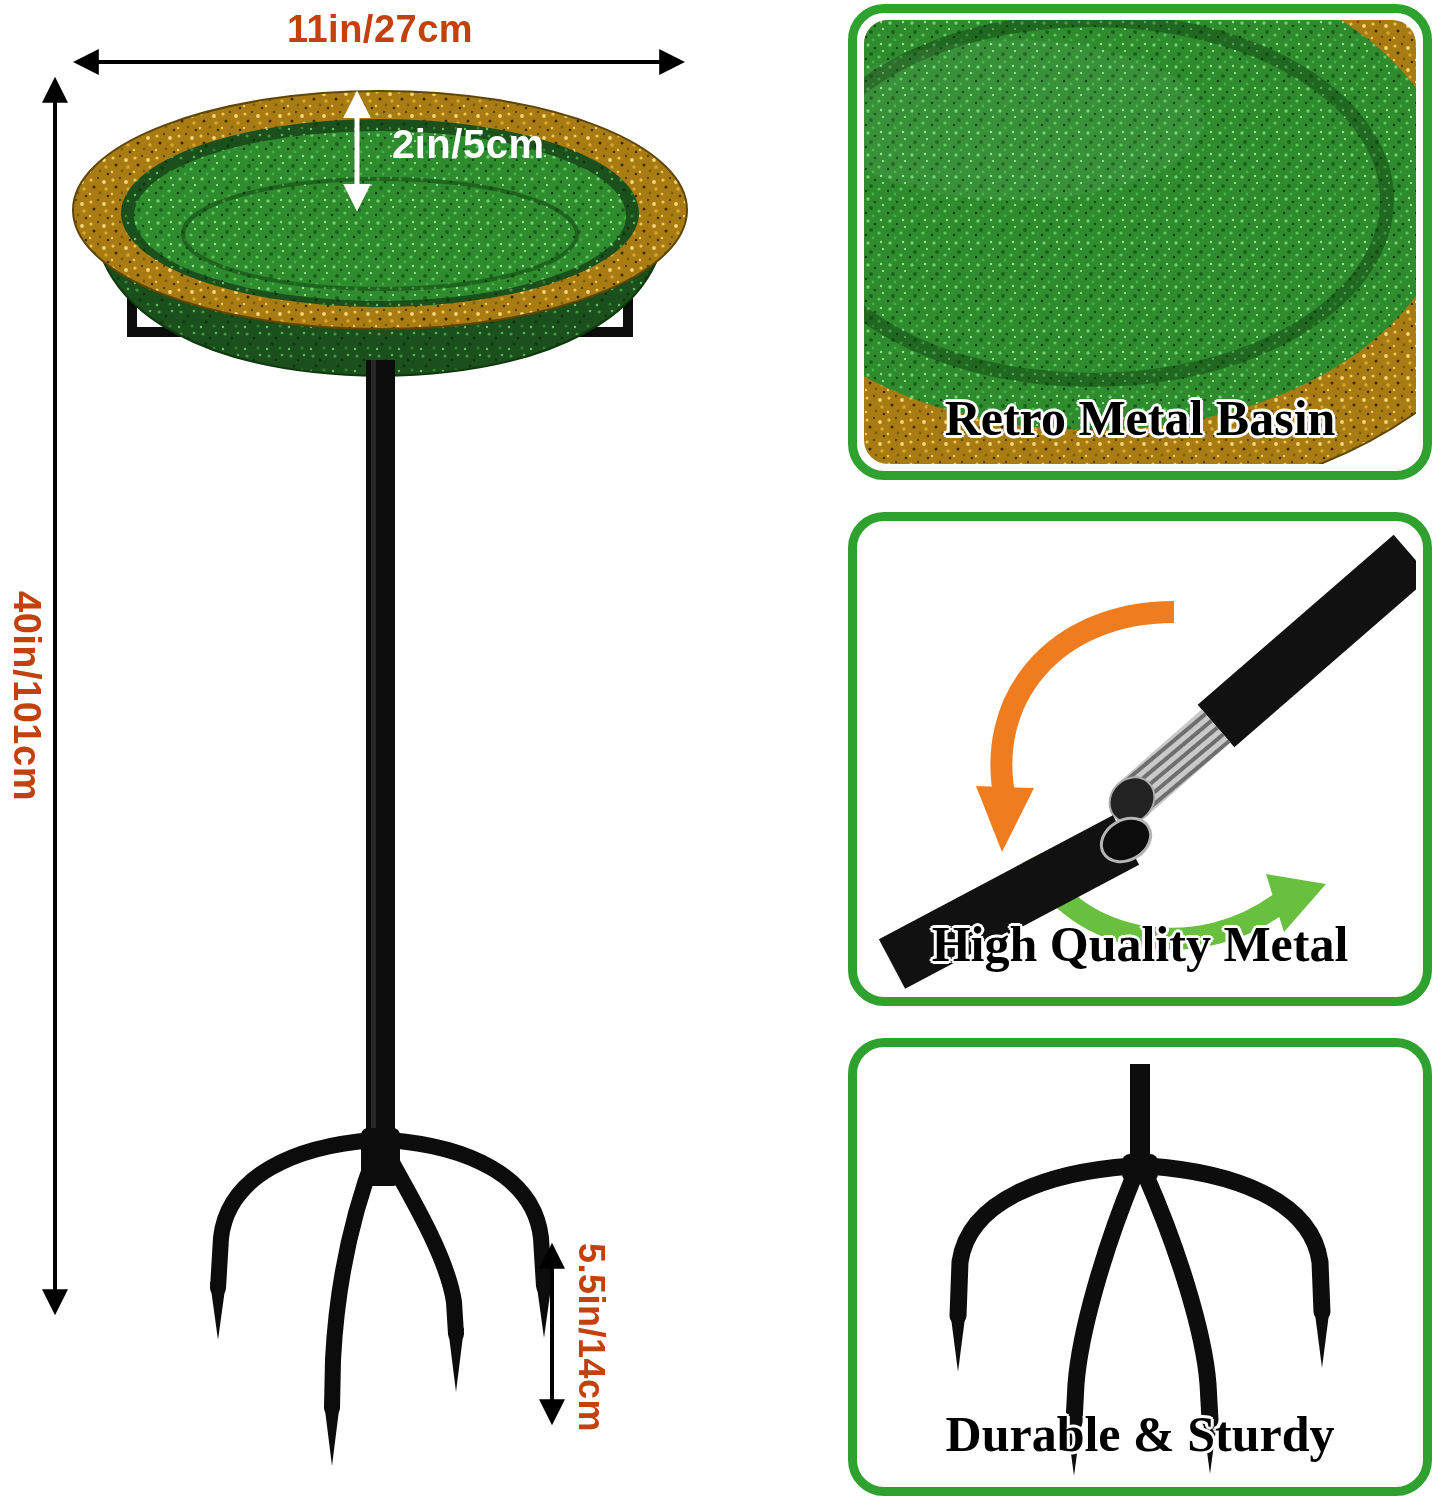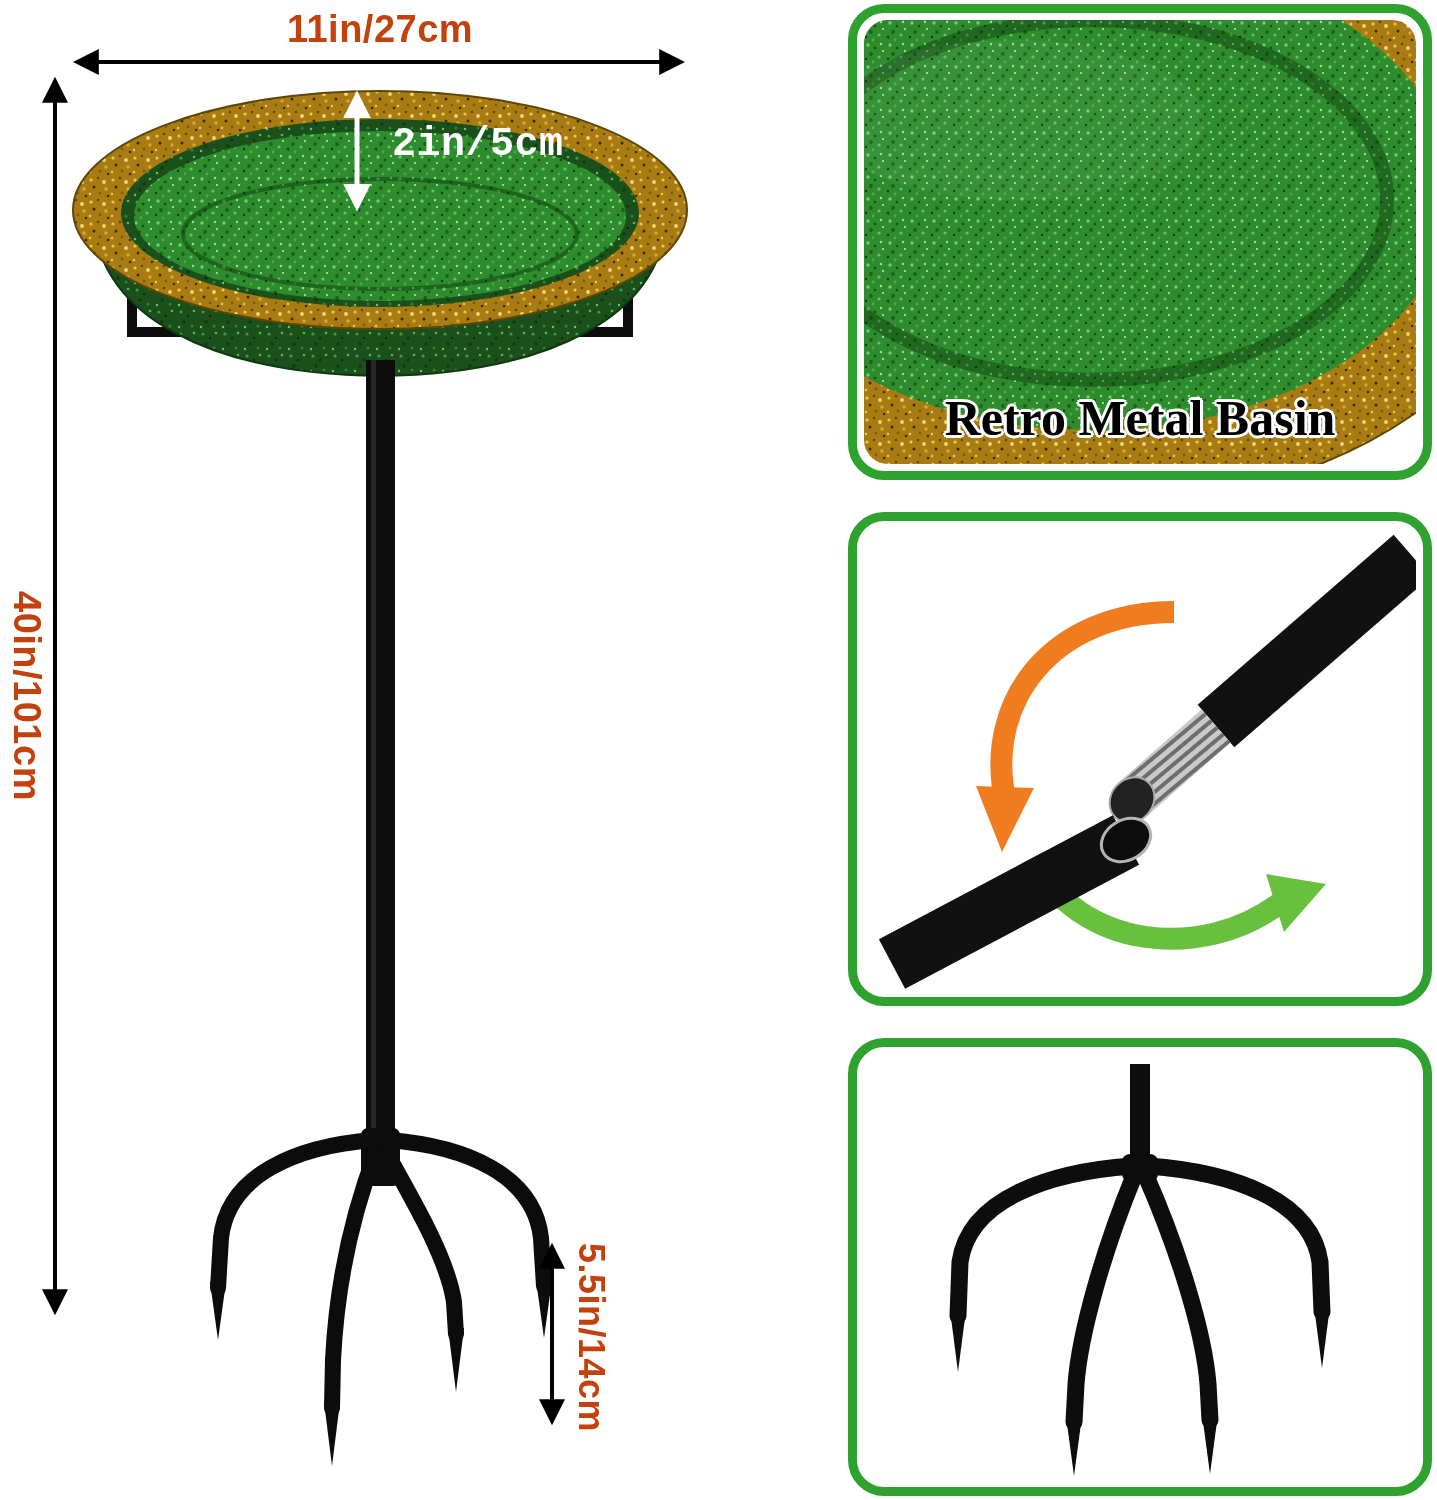--- a/index.html
+++ b/index.html
@@ -2,21 +2,21 @@
 <html style="--panel-border: #2fa12f; --basin-green: #2e8b2e; --basin-dark-green: #1b4f1b; --rim-gold: #a87c12; --metal-black: #0c0c0c; --arrow-black: #000000; --arrow-white: #ffffff; --arrow-orange: #ef7d1f; --arrow-green: #68c03e;"><head>
 <meta charset="utf-8">
 <style>
   *{margin:0;padding:0;box-sizing:border-box;}
   html,body{background:#fff;}
   body{font-family:"Liberation Sans",sans-serif;}
   .canvas{position:relative;width:1437px;height:1500px;background:#fff;overflow:hidden;}
   .diagram-svg{position:absolute;left:0;top:0;}
   .dim{position:absolute;font-weight:bold;color:#c2410c;letter-spacing:.5px;}
   .dim-top{left:160px;top:8px;width:440px;text-align:center;font-size:38px;}
-  .dim-depth{left:392px;top:122px;font-size:40px;color:#fff;font-family:Liberation Mono, monospace;}
+  .dim-depth{left:392px;top:122px;font-size:40px;color:#fff;}
   .dim-height{left:2px;top:82px;height:1228px;width:46px;writing-mode:vertical-rl;text-align:center;font-size:38px;}
   .dim-stake{left:568px;top:1238px;height:200px;width:44px;writing-mode:vertical-rl;text-align:center;font-size:36px;}
   .panel{position:absolute;left:848px;width:584px;border:9px solid var(--panel-border,#2fa12f);border-radius:36px;background:#fff;}
   .panel-inner{position:absolute;inset:7px;border-radius:24px;overflow:hidden;background:#fff;}
   .panel-inner svg{display:block;width:100%;height:100%;}
   #panel-basin{top:4px;height:476px;}
   #panel-metal{top:512px;height:494px;}
   #panel-sturdy{top:1038px;height:458px;}
   .feature-label{position:absolute;left:0;right:0;bottom:24px;text-align:center;
     font-family:"Liberation Serif",serif;font-weight:bold;font-size:50px;color:#000;
@@ -166,20 +166,21 @@
         <polygon points="402,346 420,404 462,356" fill="#68c03e"></polygon>
 
         <line x1="548" y1="28" x2="352" y2="198" stroke="#111" stroke-width="56"></line>
         <line x1="352" y1="198" x2="268" y2="272" stroke="url(#pThread)" stroke-width="44"></line>
         <ellipse cx="268" cy="272" rx="21" ry="24" transform="rotate(42 268 272)" fill="#222" stroke="#aaa" stroke-width="2"></ellipse>
 
         <line x1="28" y1="436" x2="262" y2="312" stroke="#111" stroke-width="56"></line>
         <ellipse cx="262" cy="312" rx="20" ry="26" transform="rotate(60 262 312)" fill="#0c0c0c" stroke="#b5b5b5" stroke-width="3"></ellipse>
       </svg>
     </div>
+    <div class="feature-label">High Quality Metal</div>
   </div>
 
   <div class="panel" id="panel-sturdy">
     <div class="panel-inner">
       <svg viewBox="0 0 552 426" preserveAspectRatio="none">
         <rect width="552" height="426" fill="#ffffff"></rect>
         <rect x="266" y="10" width="20" height="100" fill="#0d0d0d"></rect>
         <rect x="258" y="100" width="36" height="28" rx="8" fill="#0d0d0d"></rect>
         <g stroke="#0d0d0d" stroke-width="17" fill="none" stroke-linecap="round">
           <path d="M268 112 C185 118 105 145 96 208 L94 262"></path>
@@ -188,15 +189,16 @@
           <path d="M282 122 C314 195 340 278 344 330 L346 366"></path>
         </g>
         <g fill="#0d0d0d">
           <polygon points="86,256 102,256 94,318"></polygon>
           <polygon points="450,252 466,252 458,314"></polygon>
           <polygon points="202,362 218,362 210,422"></polygon>
           <polygon points="338,360 354,360 346,420"></polygon>
         </g>
       </svg>
     </div>
+    <div class="feature-label">Durable &amp; Sturdy</div>
   </div>
 
 </div>
 
 </body></html>

